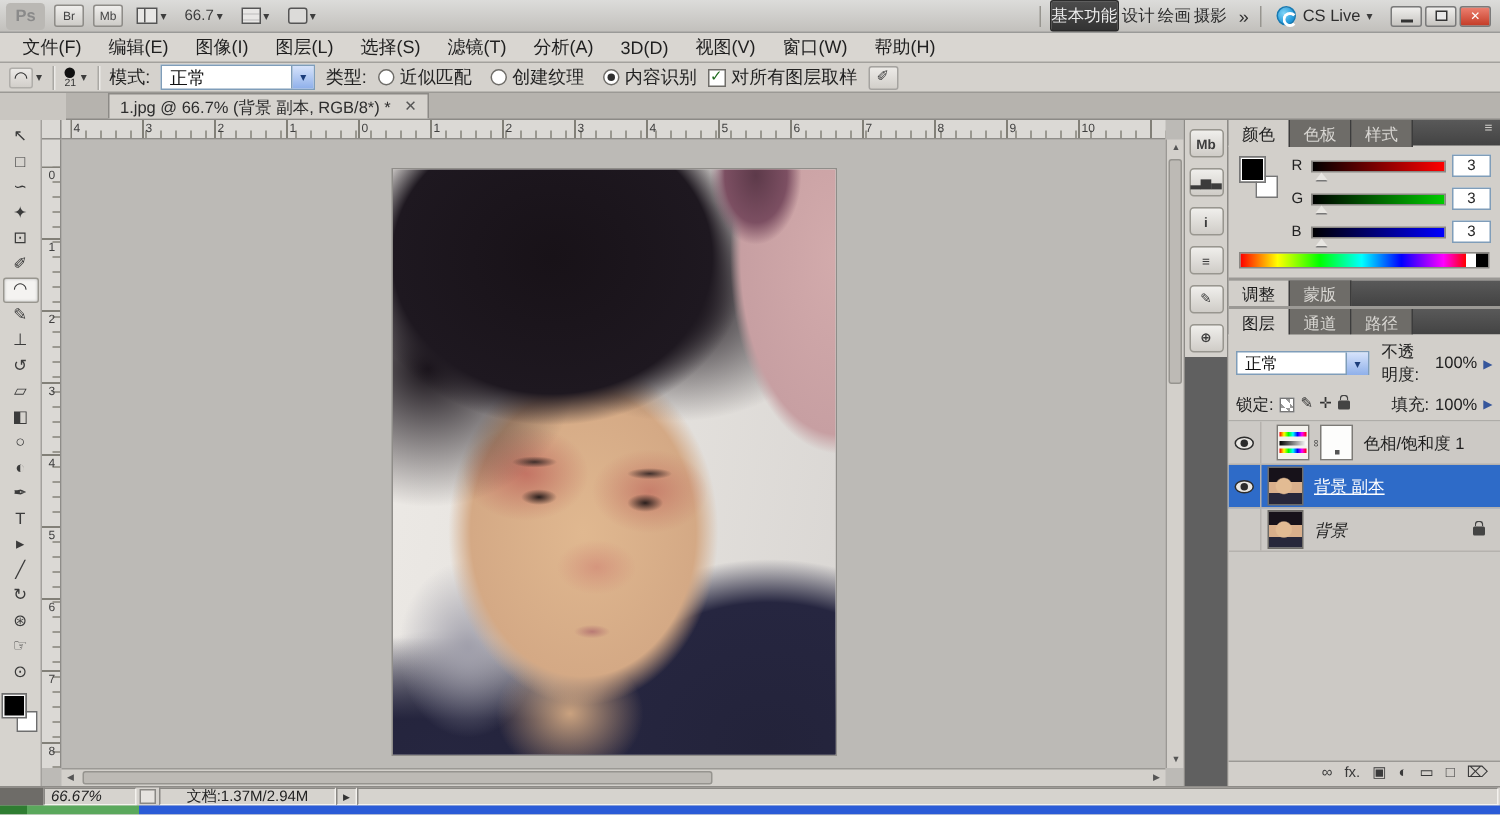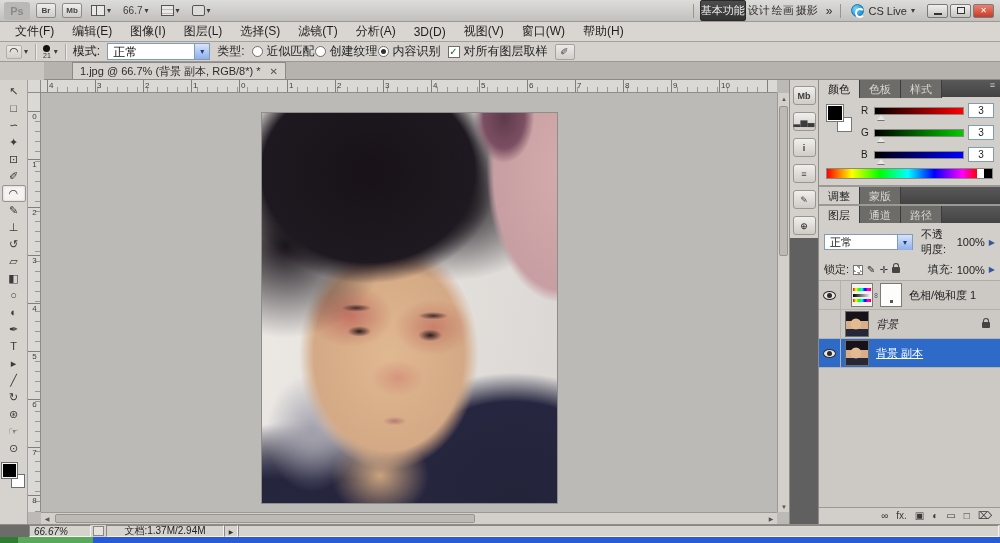--- a/index.html
+++ b/index.html
@@ -6,21 +6,21 @@
   html,body { width:1000px; height:543px; overflow:hidden;
     font-family:"Liberation Sans","DejaVu Sans",sans-serif; font-size:12px; color:#222; }
   #app { position:relative; width:1000px; height:543px; background:#c9c6c1; display:flex; flex-direction:column; }
 
   
   .appbar { height:22px; background:linear-gradient(#dcdcda,#c2c0bc); border-bottom:1px solid #9a9a98;
     display:flex; align-items:center; gap:6px; padding:0 4px; flex:0 0 22px; }
   .pslogo { width:26px; height:18px; border-radius:3px; background:#bab8b4; color:#8a8a8a; font-weight:bold;
     font-size:11px; display:flex; align-items:center; justify-content:center; }
   .mini-app { width:20px; height:15px; border:1px solid #8e8c88; border-radius:2px;
-    background:linear-gradient(#efeeec,#ceccc8); font-size:8px; font-weight:bold; color:#444;
+    background:linear-gradient(#efeeec,#ceccc8); font-size:8px; font-weight:normal; color:#444;
     display:flex; align-items:center; justify-content:center; }
   .tbtn { height:16px; display:flex; align-items:center; gap:2px; padding:0 3px; border-radius:2px; color:#3d3d3d; }
   .caret::after { content:"▾"; font-size:8px; color:#3d3d3d; }
   .pane-ico { width:14px; height:11px; border:1px solid #555; background:#e8e7e5; position:relative; }
   .pane-ico::before { content:""; position:absolute; left:4px; top:0; bottom:0; width:1px; background:#555; }
   .grid-ico { width:13px; height:11px; border:1px solid #555;
     background:linear-gradient(#bbb 1px,transparent 1px) 0 3px/100% 4px, #e8e7e5; }
   .screen-ico { width:13px; height:11px; border:1px solid #555; border-radius:2px; background:#dcdbd9; }
   .zoomtxt { font-size:10px; color:#3d3d3d;text-align:right; }
   .flexspace { flex:1; }
@@ -311,21 +311,21 @@
         <span class="brush-size">21</span>
       </span>
     </div>
     <div class="opt-sep"></div>
     <span>模式:</span>
     <div class="xp-select">
       <span class="sel-text">正常</span>
       <span class="xp-drop"></span>
     </div>
     <span>类型:</span>
-    <div style="display:flex;align-items:flex-end;">
+    <div style="display:flex;align-items:flex-end;gap:12px;">
 
         <label class="radio">
           <span class="rdot"></span>
           <span>近似匹配</span>
         </label>
 
         <label class="radio">
           <span class="rdot"></span>
           <span>创建纹理</span>
         </label>
@@ -537,38 +537,38 @@
                 <i></i>
                 <i></i>
               </span>
               <span class="chain">∞</span>
               <span class="mask-thumb"></span>
 
               <span class="layer-name">色相/饱和度 1</span>
 
             </div>
 
+            <div class="layer-row selected">
+              <span class="eye-well">
+                <span class="eye"></span>
+              </span>
+
+              <span class="photo-thumb"></span>
+              <span class="layer-name u">背景 副本</span>
+
+            </div>
+
             <div class="layer-row locked noeye">
               <span class="eye-well">
                 <span class="eye"></span>
               </span>
 
               <span class="photo-thumb"></span>
               <span class="layer-name">背景</span>
               <span class="row-lock"><span class="mini-lock"></span></span>
-            </div>
-
-            <div class="layer-row selected">
-              <span class="eye-well">
-                <span class="eye"></span>
-              </span>
-
-              <span class="photo-thumb"></span>
-              <span class="layer-name u">背景 副本</span>
-
             </div>
           </div>
         <div class="lp-footer">
 
         <span class="foot-ico" title="link-layers-button">∞</span>
             <span class="foot-ico" title="layer-style-button">fx.</span>
             <span class="foot-ico" title="add-layer-mask-button">▣</span>
             <span class="foot-ico" title="new-adjustment-layer-button">◐</span>
             <span class="foot-ico" title="new-group-button">▭</span>
             <span class="foot-ico" title="new-layer-button">□</span>

